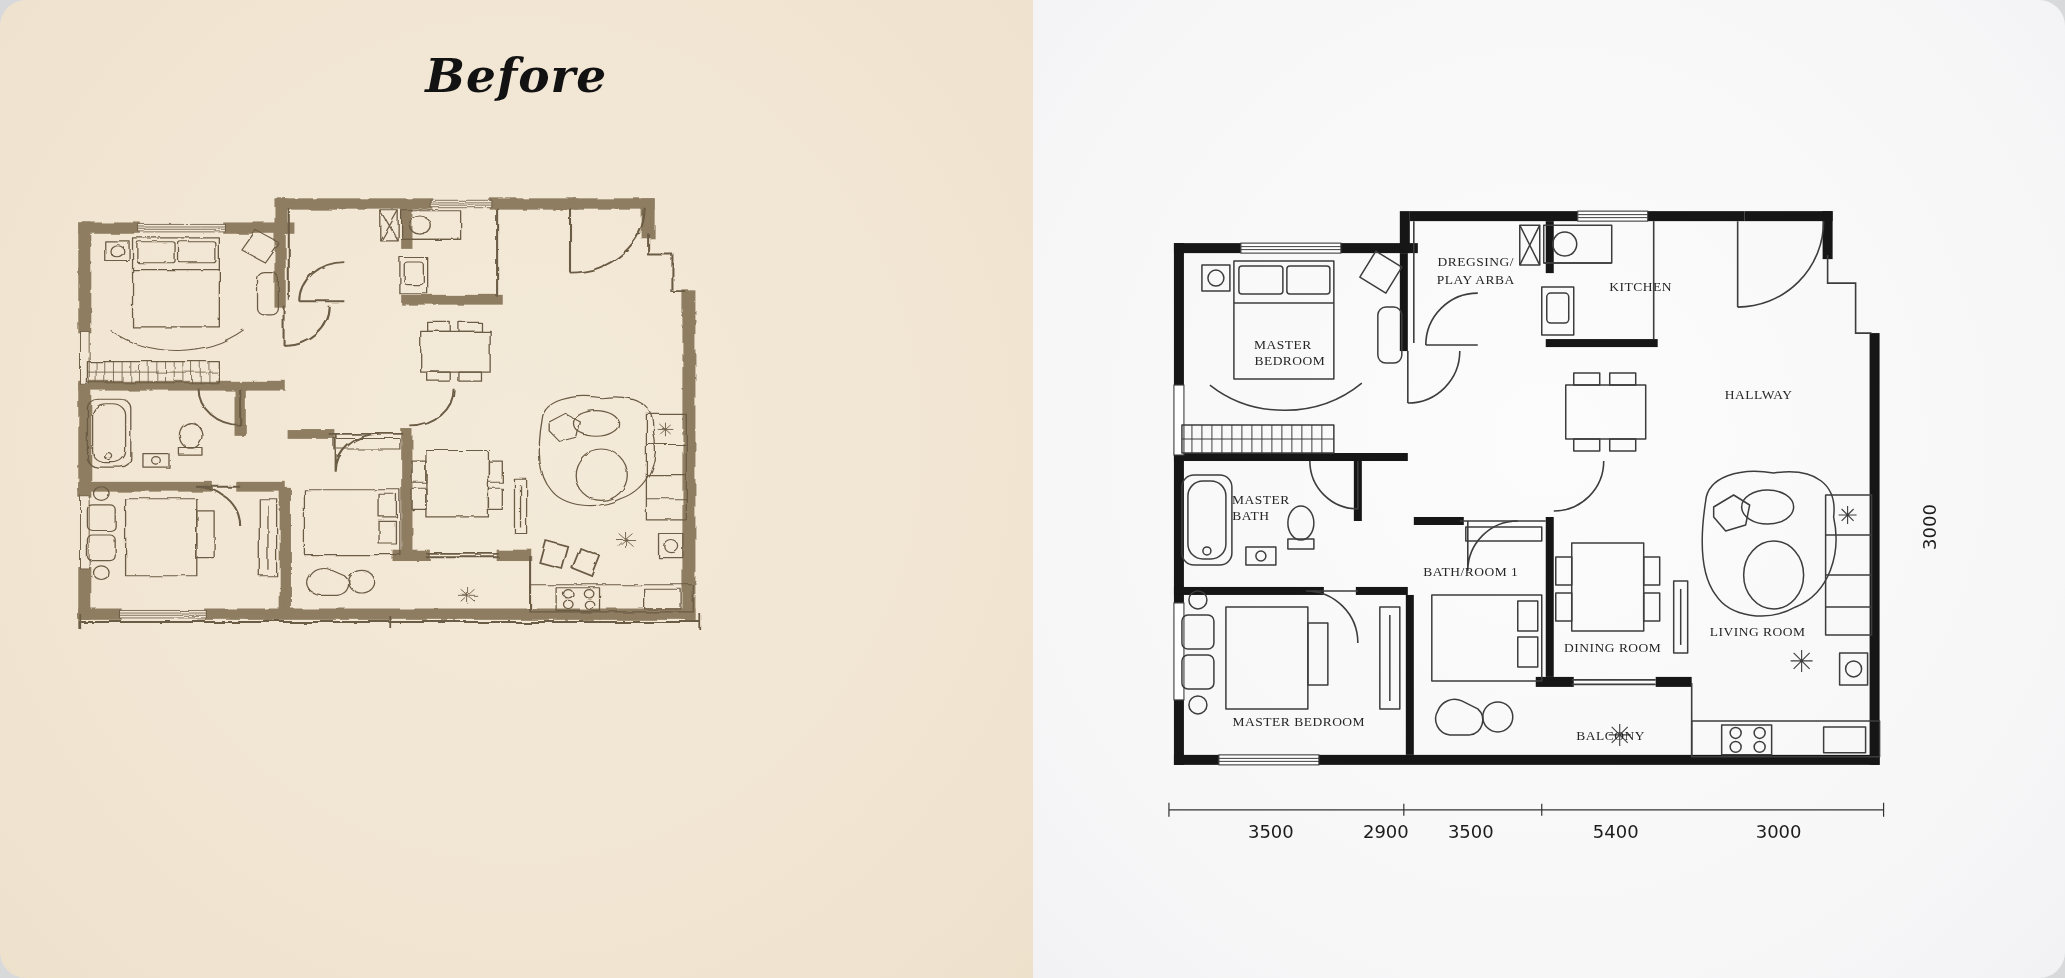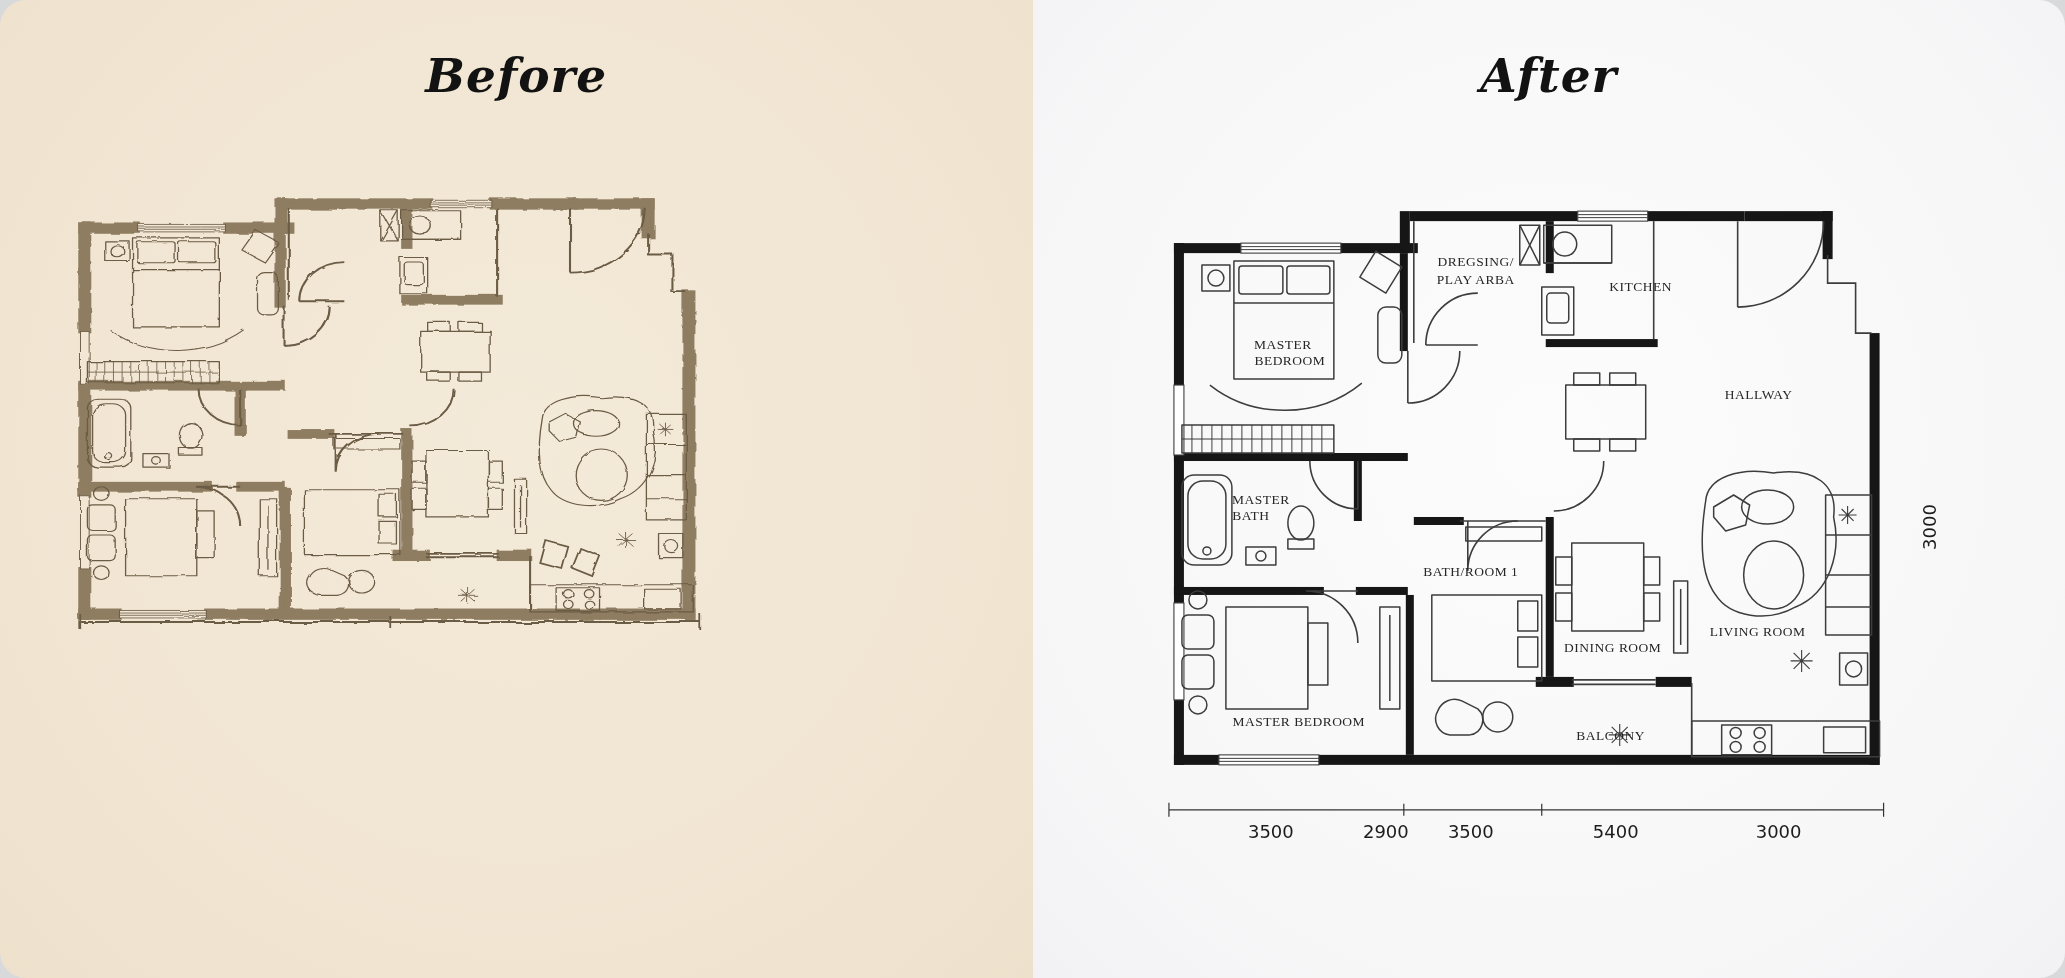--- a/index.html
+++ b/index.html
@@ -229,21 +229,20 @@
       <use href="#floorplan" class="use-before" filter="url(#rough)" transform="translate(75,158) scale(0.868 0.754)"></use>
       <g filter="url(#rough)">
         <path class="sketch-extra" d="M80,622 H700 M80,614 V630 M390,616 V628 M700,614 V630"></path>
         <path class="sketch-extra" d="M545,540 l22,6 -6,22 -22,-6 z"></path>
         <path class="sketch-extra" d="M580,548 l20,8 -8,20 -20,-8 z"></path>
       </g>
     </svg>
   </section>
 
   <section class="panel panel-after">
-    <h2 class="panel-title">After</h2>
     <svg class="plan-svg" viewBox="0 0 1033 978">
       <use href="#floorplan" class="use-after" transform="translate(135,155)"></use>
 
       <g>
         <text class="lbl" x="250" y="349">MASTER</text>
         <text class="lbl" x="257" y="365">BEDROOM</text>
         <text class="lbl" x="443" y="266">DREGSING/</text>
         <text class="lbl" x="443" y="284">PLAY ARBA</text>
         <text class="lbl" x="608" y="291">KITCHEN</text>
         <text class="lbl" x="726" y="399">HALLWAY</text>

